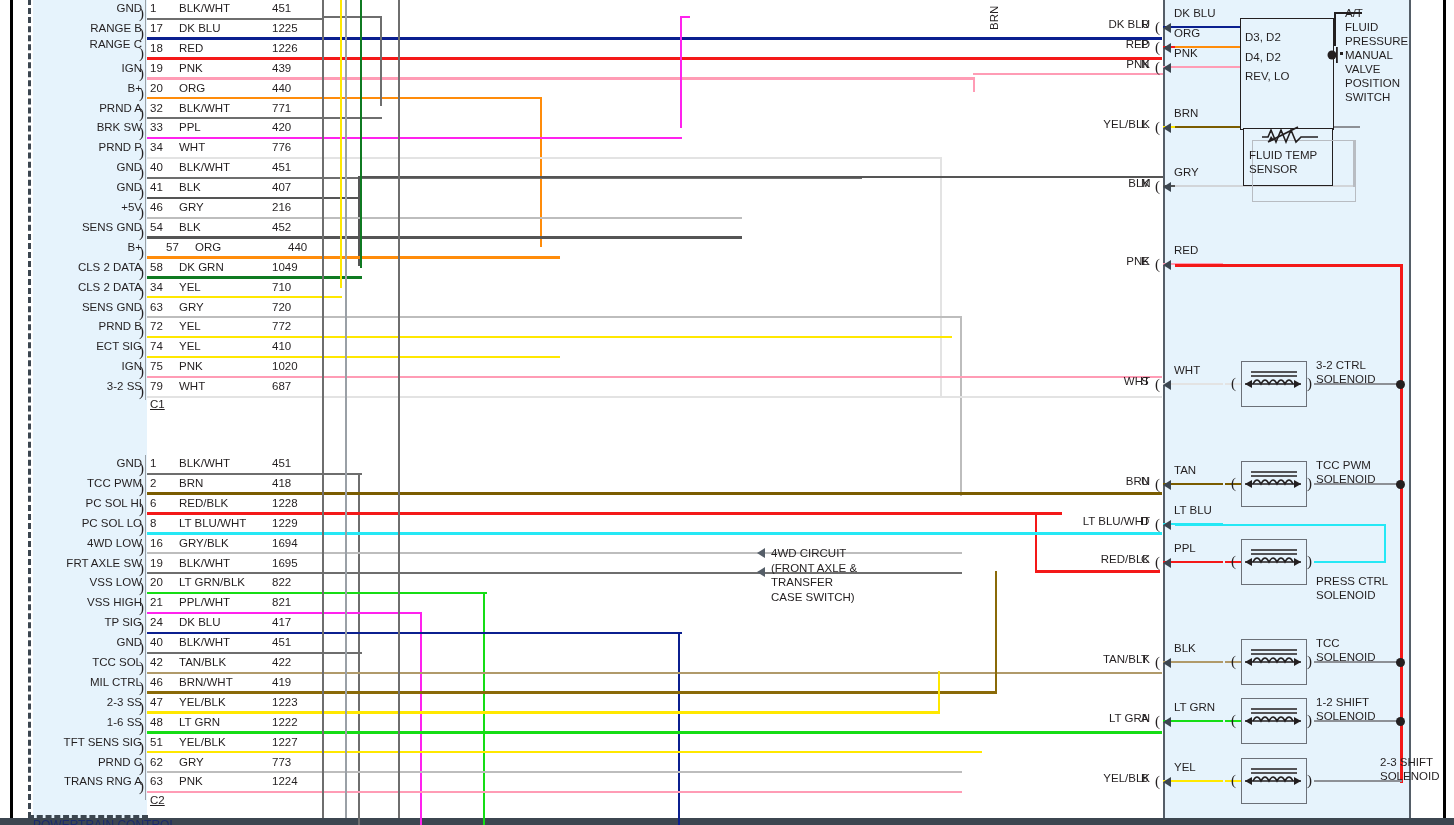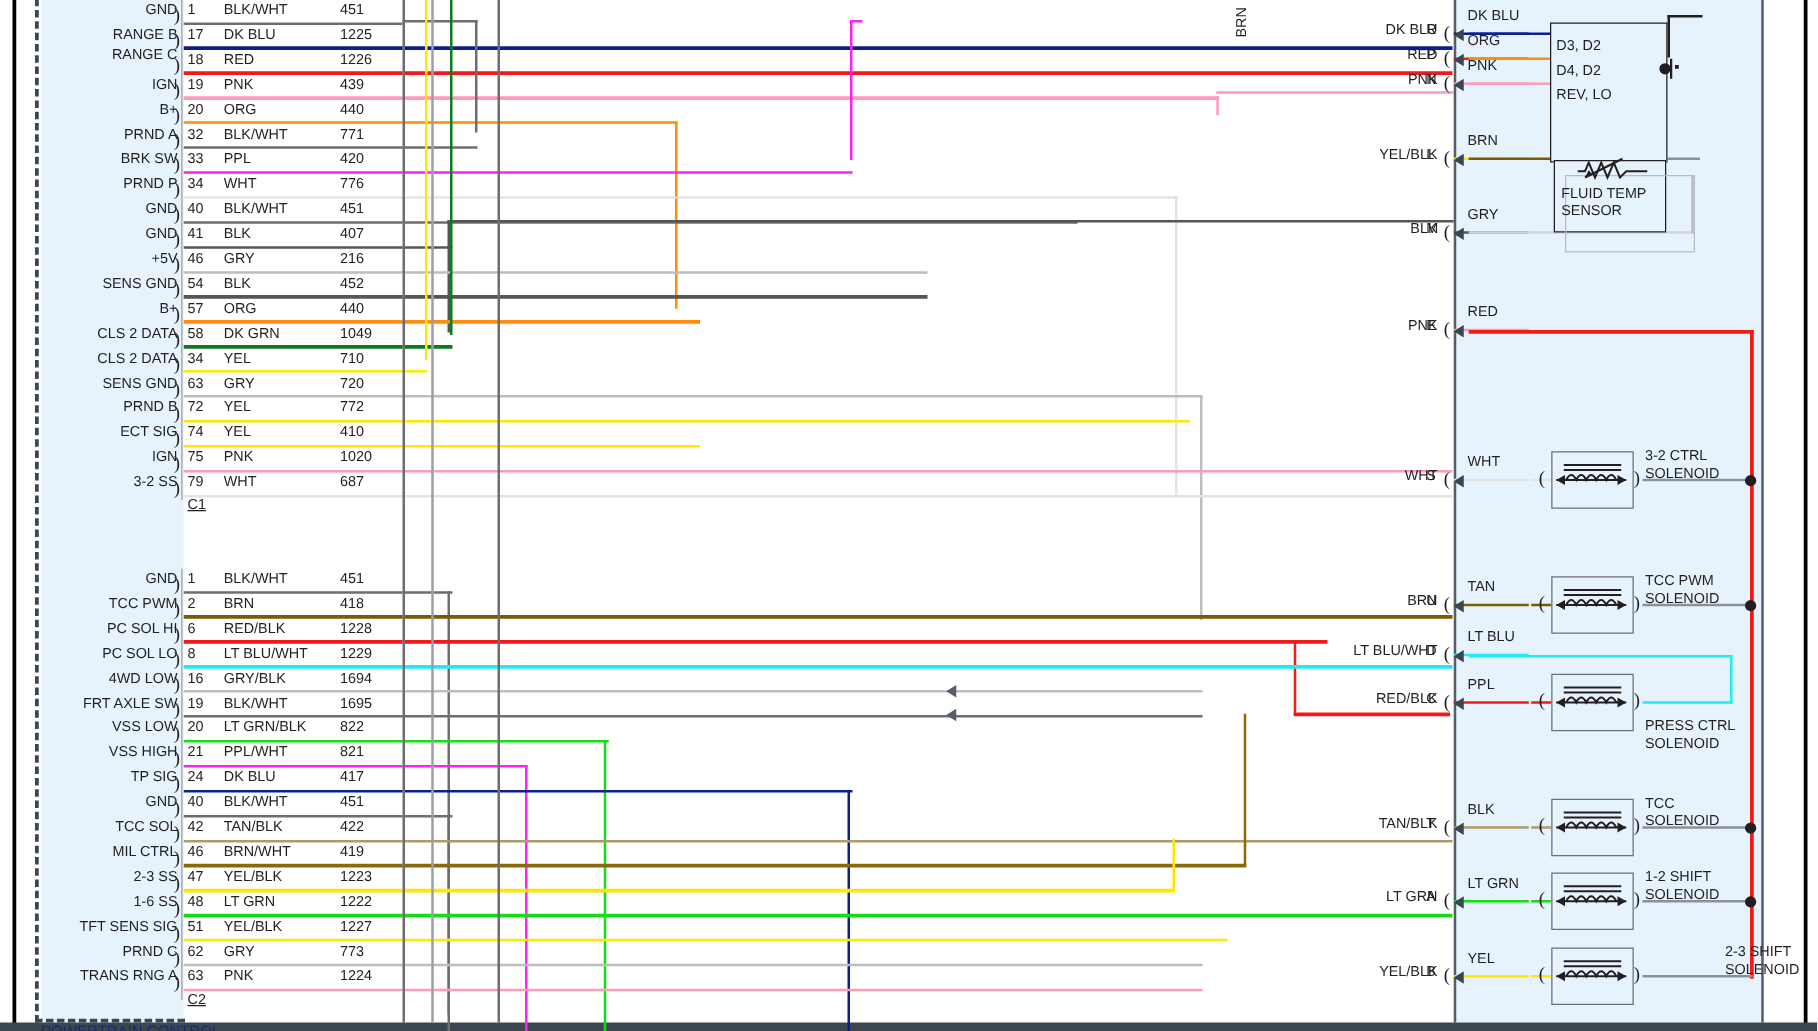--- a/index.html
+++ b/index.html
@@ -422,21 +422,21 @@
       </div>
       <div class="pcm-label" style="left: 30px; top: 201px; text-align: right;">+5V</div>
       <div class="brk" style="left: 139px; top: 204px;">)</div>
       <div class="pin-row" style="top: 218.9px;">
         <span class="num">54</span>
         <span class="clr">BLK</span>
         <span class="cir">452</span>
       </div>
       <div class="pcm-label" style="left: 30px; top: 220.9px;">SENS GND</div>
       <div class="brk" style="left: 139px; top: 223.9px;">)</div>
-      <div class="pin-row" style="top: 238.8px;">
+      <div class="pin-row" style="top: 238.8px; margin-left: 16px;">
         <span class="num">57</span>
         <span class="clr">ORG</span>
         <span class="cir">440</span>
       </div>
       <div class="pcm-label" style="left: 30px; top: 240.8px;">B+</div>
       <div class="brk" style="left: 139px; top: 243.8px;">)</div>
       <div class="pin-row" style="top: 258.7px;">
         <span class="num">58</span>
         <span class="clr">DK GRN</span>
         <span class="cir">1049</span>
@@ -758,30 +758,32 @@
   <div class="ps-state" style="left:1245px; top:70px;">REV, LO</div>
 
   <svg style="position:absolute; left:1324px; top:44px;" width="26" height="22">
     <circle cx="8" cy="11" r="4.5" fill="#231f20"></circle>
     <rect x="12" y="3" width="1.8" height="16" fill="#231f20"></rect>
     <rect x="16" y="8" width="3" height="3" fill="#231f20"></rect>
   </svg>
   <div style="position:absolute; left:1334px; top:12px; width:1.8px; height:34px; background:#231f20;"></div>
   <div style="position:absolute; left:1334px; top:12px; width:28px; height:1.8px; background:#231f20;"></div>
 
+  <div class="comp-label" style="left:1345px; top:6px;">A/T<br>FLUID<br>PRESSURE<br>MANUAL<br>VALVE<br>POSITION<br>SWITCH</div>
 
   <svg style="position:absolute; left:1262px; top:124px;" width="56" height="20">
     <polyline points="0,13 6,13 9,6 14,18 19,6 24,18 29,6 34,18 39,13 56,13" fill="none" stroke="#231f20" stroke-width="1.6"></polyline>
     <line x1="6" y1="18" x2="36" y2="3" stroke="#231f20" stroke-width="1.6"></line>
     <polygon points="6,18 12,16 9,12" fill="#231f20"></polygon>
   </svg>
   <div class="comp-label" style="left:1249px; top:148px;">FLUID TEMP<br>SENSOR</div>
 
   <div class="arrow-l" style="left:757px; top:548px; border-right-color:#555e68;"></div>
   <div class="arrow-l" style="left:757px; top:567px; border-right-color:#555e68;"></div>
+  <div class="note" style="left:771px; top:546px;">4WD CIRCUIT<br>(FRONT AXLE &amp;<br>TRANSFER<br>CASE SWITCH)</div>
 
   <div class="vert-txt" style="left:988px; top:30px;">BRN</div>
 
   <div class="conn-tag" style="left:150px; top:398px;">C1</div>
   <div class="conn-tag" style="left:150px; top:794px;">C2</div>
 
   <div class="bottom-title">POWERTRAIN CONTROL</div>
 
 </div>
 

